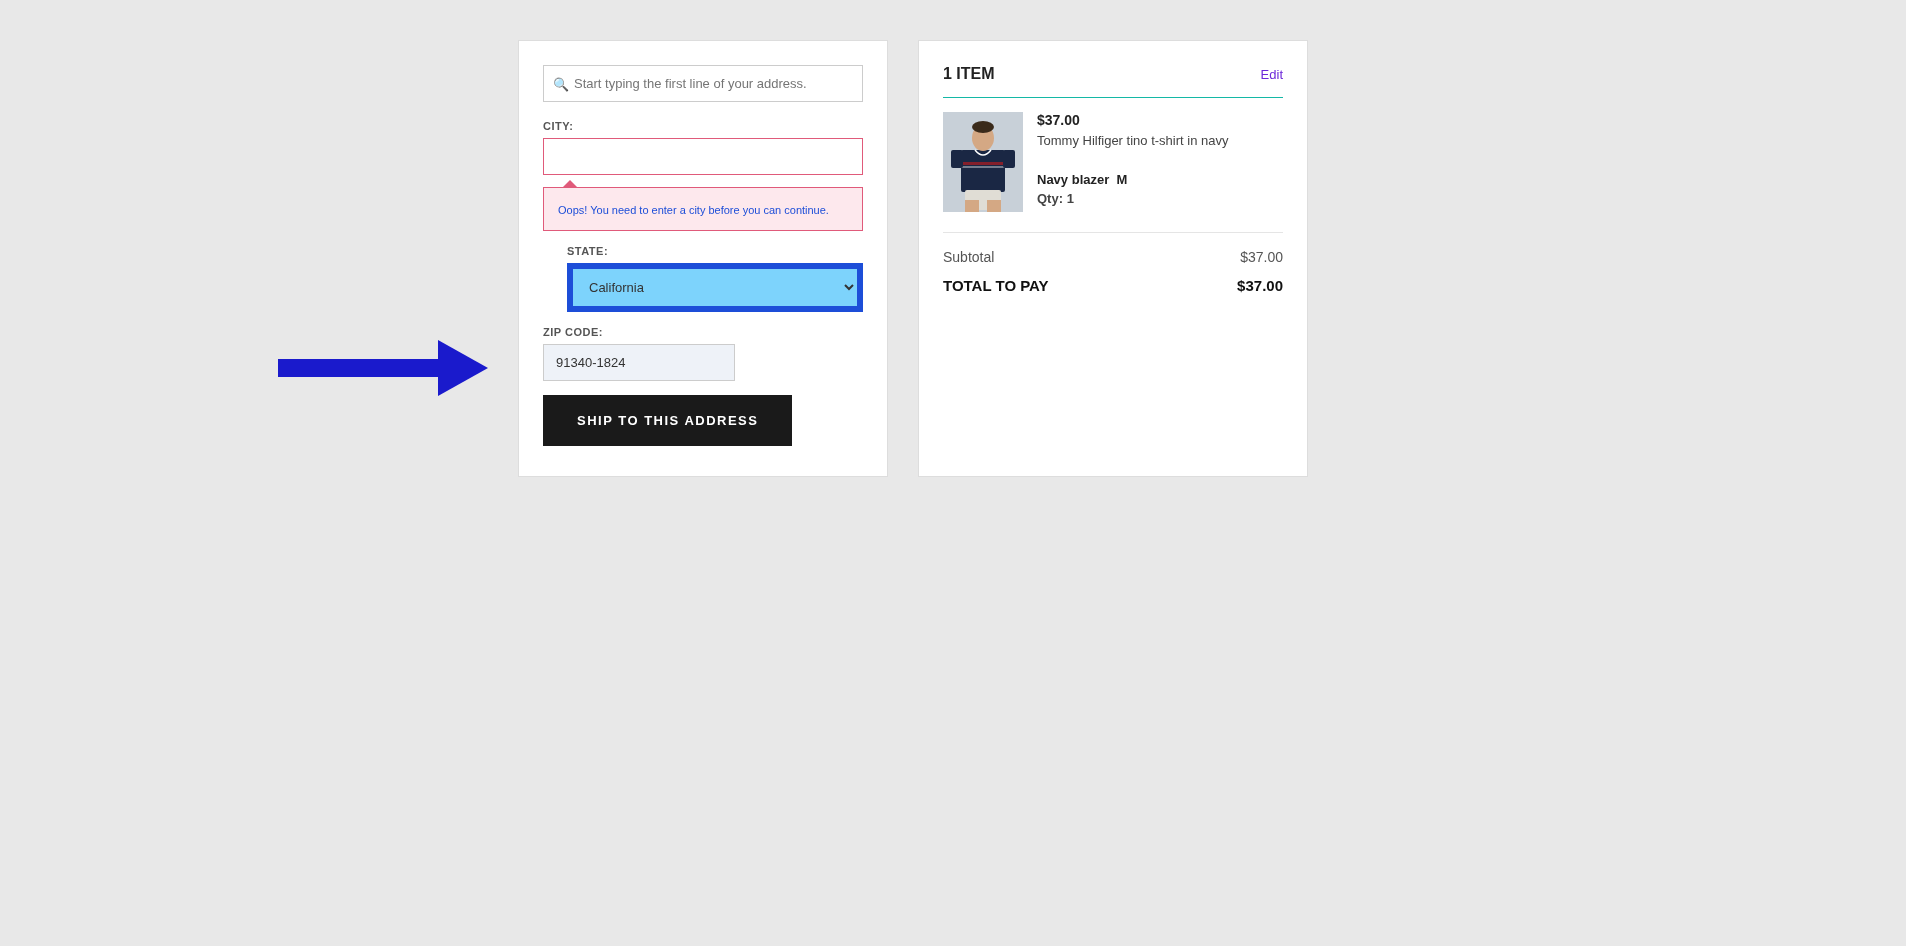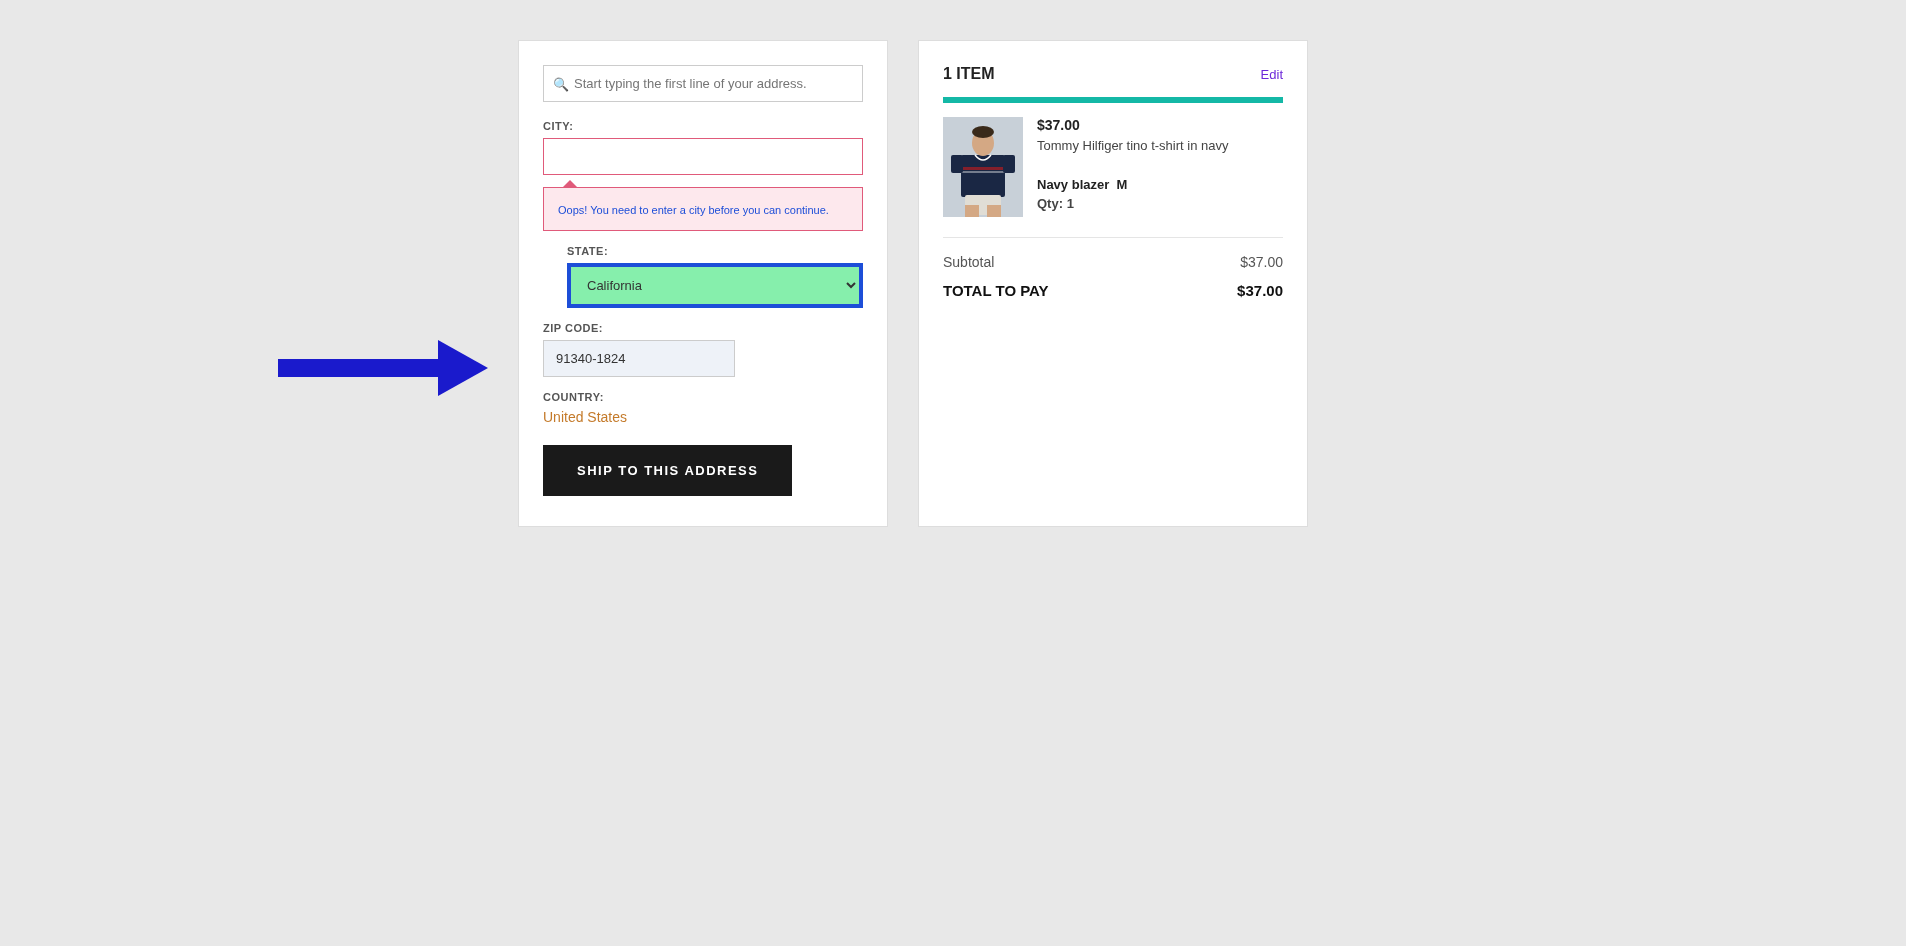--- a/index.html
+++ b/index.html
@@ -140,24 +140,24 @@
       margin-bottom: 2px;
     }
     .state-section {
       margin-top: 14px;
       margin-bottom: 14px;
       padding-left: 24px;
     }
     .state-select {
       width: 100%;
       padding: 10px 12px;
-      border: 4px solid #1d4ed8;
+      border: 6px solid #1d4ed8;
       font-size: 13px;
       color: #333;
-      background: #86efac;
+      background: #7dd3fc;
       outline: none;
       appearance: auto;
       cursor: pointer;
     }
     .zip-section {
       margin-bottom: 14px;
     }
     .zip-input {
       width: 192px;
       padding: 10px 12px;
@@ -193,21 +193,21 @@
       width: 390px;
       border: 1px solid #ddd;
       padding: 24px;
     }
     .summary-header {
       display: flex;
       justify-content: space-between;
       align-items: center;
       margin-bottom: 14px;
       padding-bottom: 14px;
-      border-bottom: 6px solid #14b8a6;
+      border-bottom: 1px solid #14b8a6;
     }
     .item-count {
       font-size: 16px;
       font-weight: bold;
       color: #222;
     }
     .edit-link {
       font-size: 13px;
       color: #6d28d9;
       cursor: pointer;
@@ -375,24 +375,20 @@
         </select>
       </div>
 
       
       <div class="zip-section">
         <div class="field-label">ZIP CODE:</div>
         <input type="text" class="zip-input" value="91340-1824" style="">
       </div>
 
       
-      <div class="country-section">
-        <div class="field-label">COUNTRY:</div>
-        <div class="country-value">United States</div>
-      </div>
 
       
       <button class="ship-button">SHIP TO THIS ADDRESS</button>
 
     </div>
 
     <div class="order-summary">
       <div class="summary-header">
         <span class="item-count">1 ITEM</span>
         <a class="edit-link" href="#">Edit</a>

